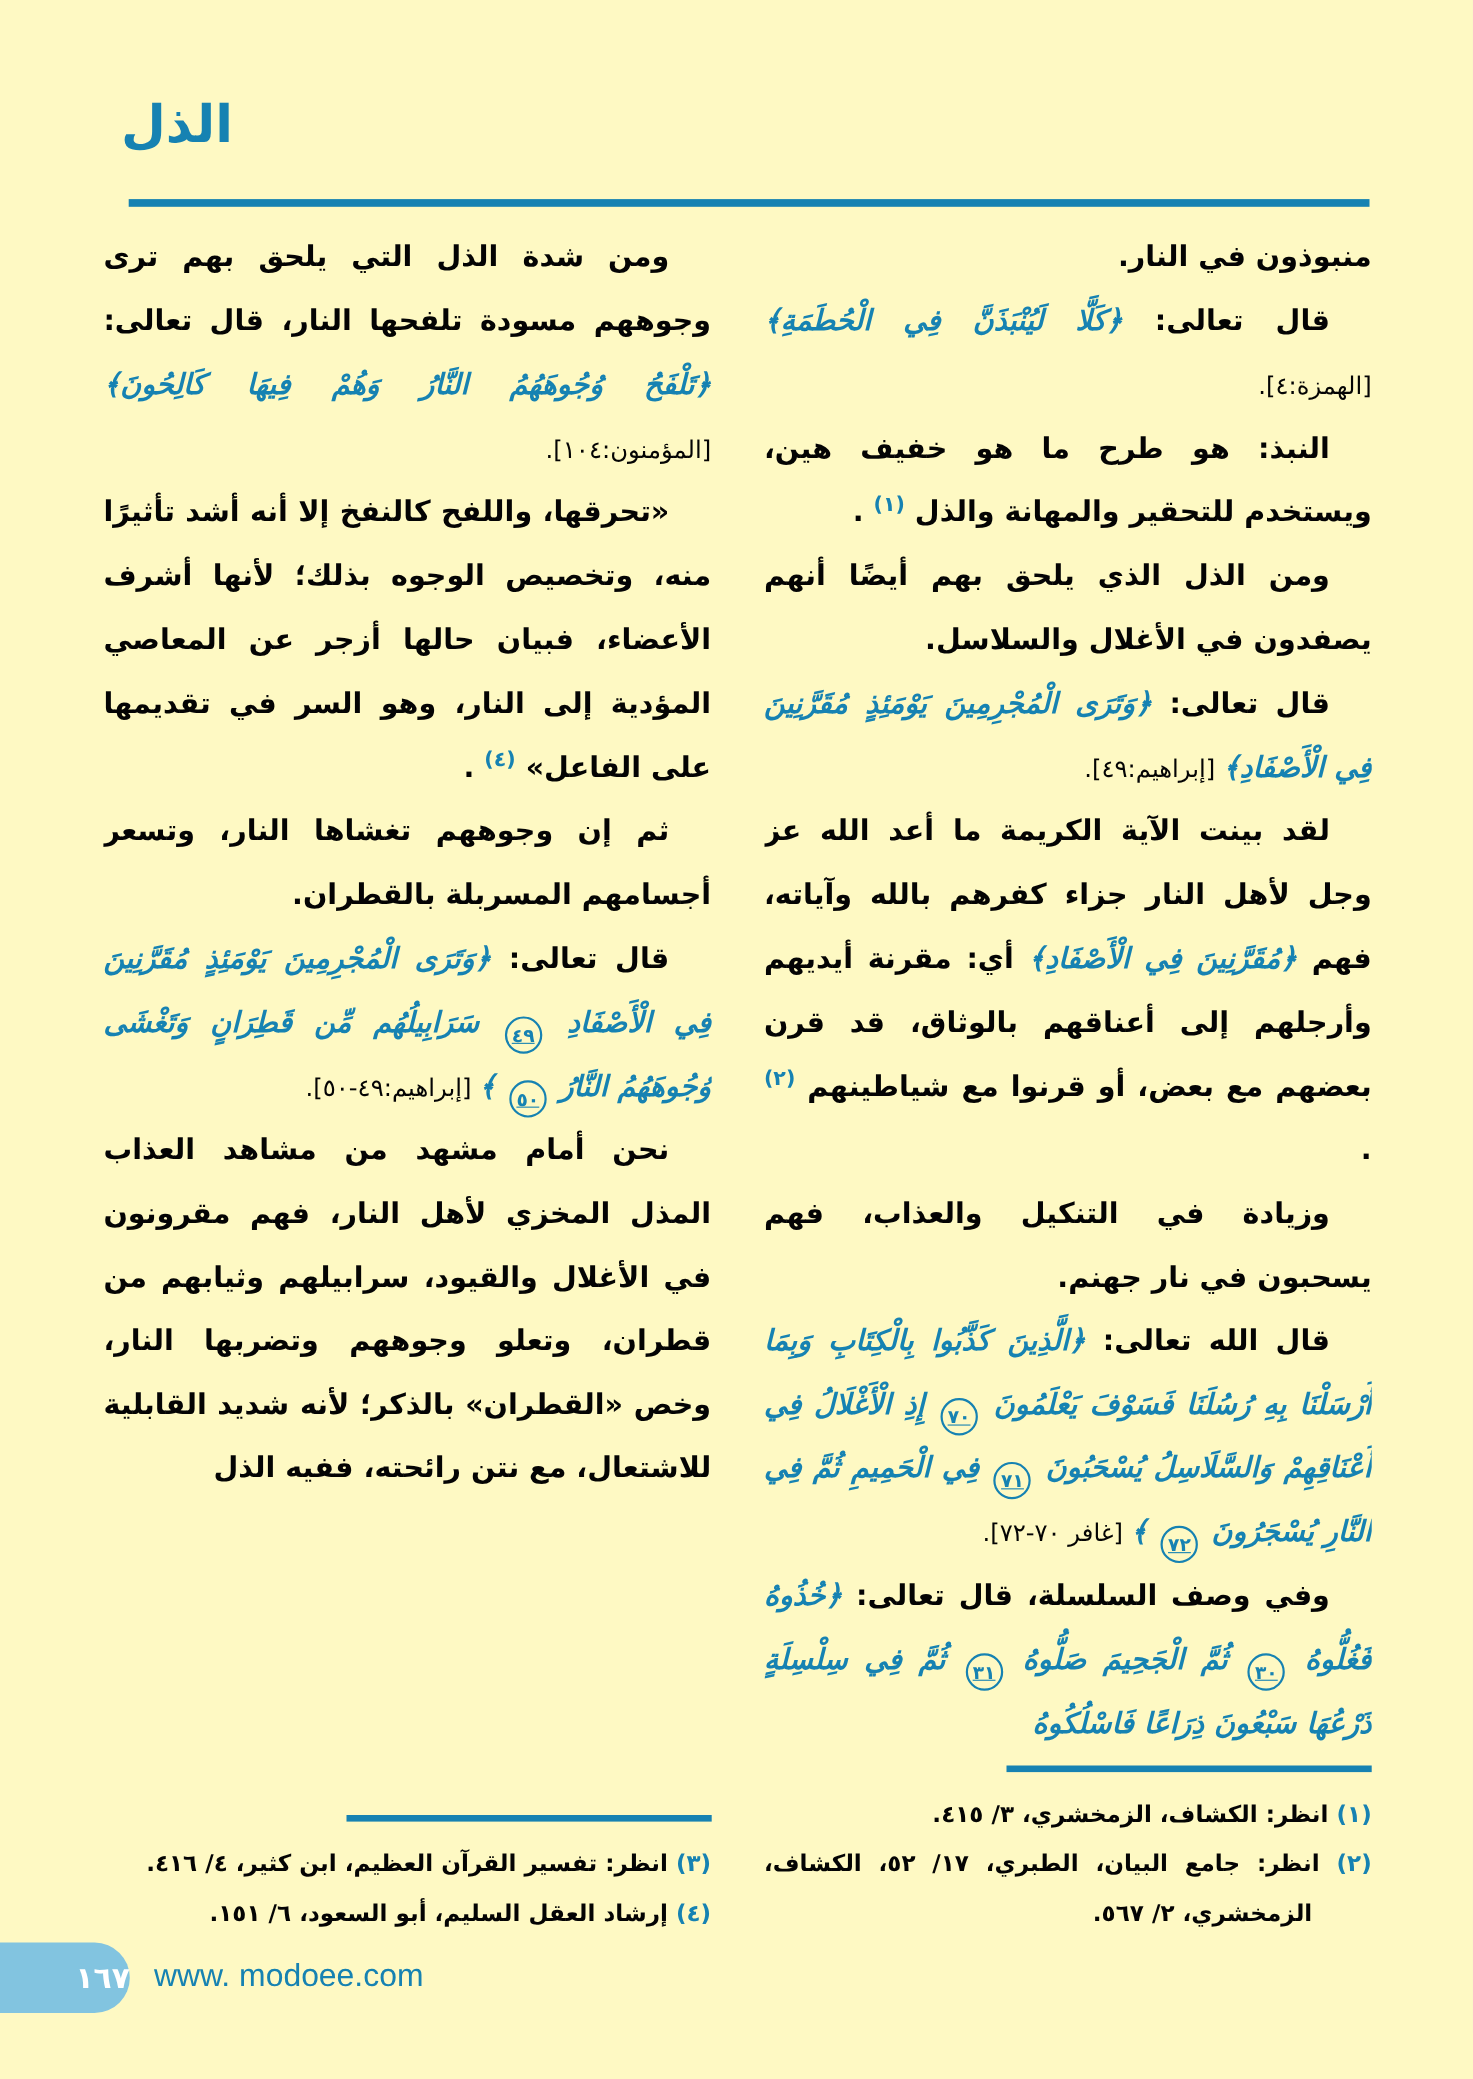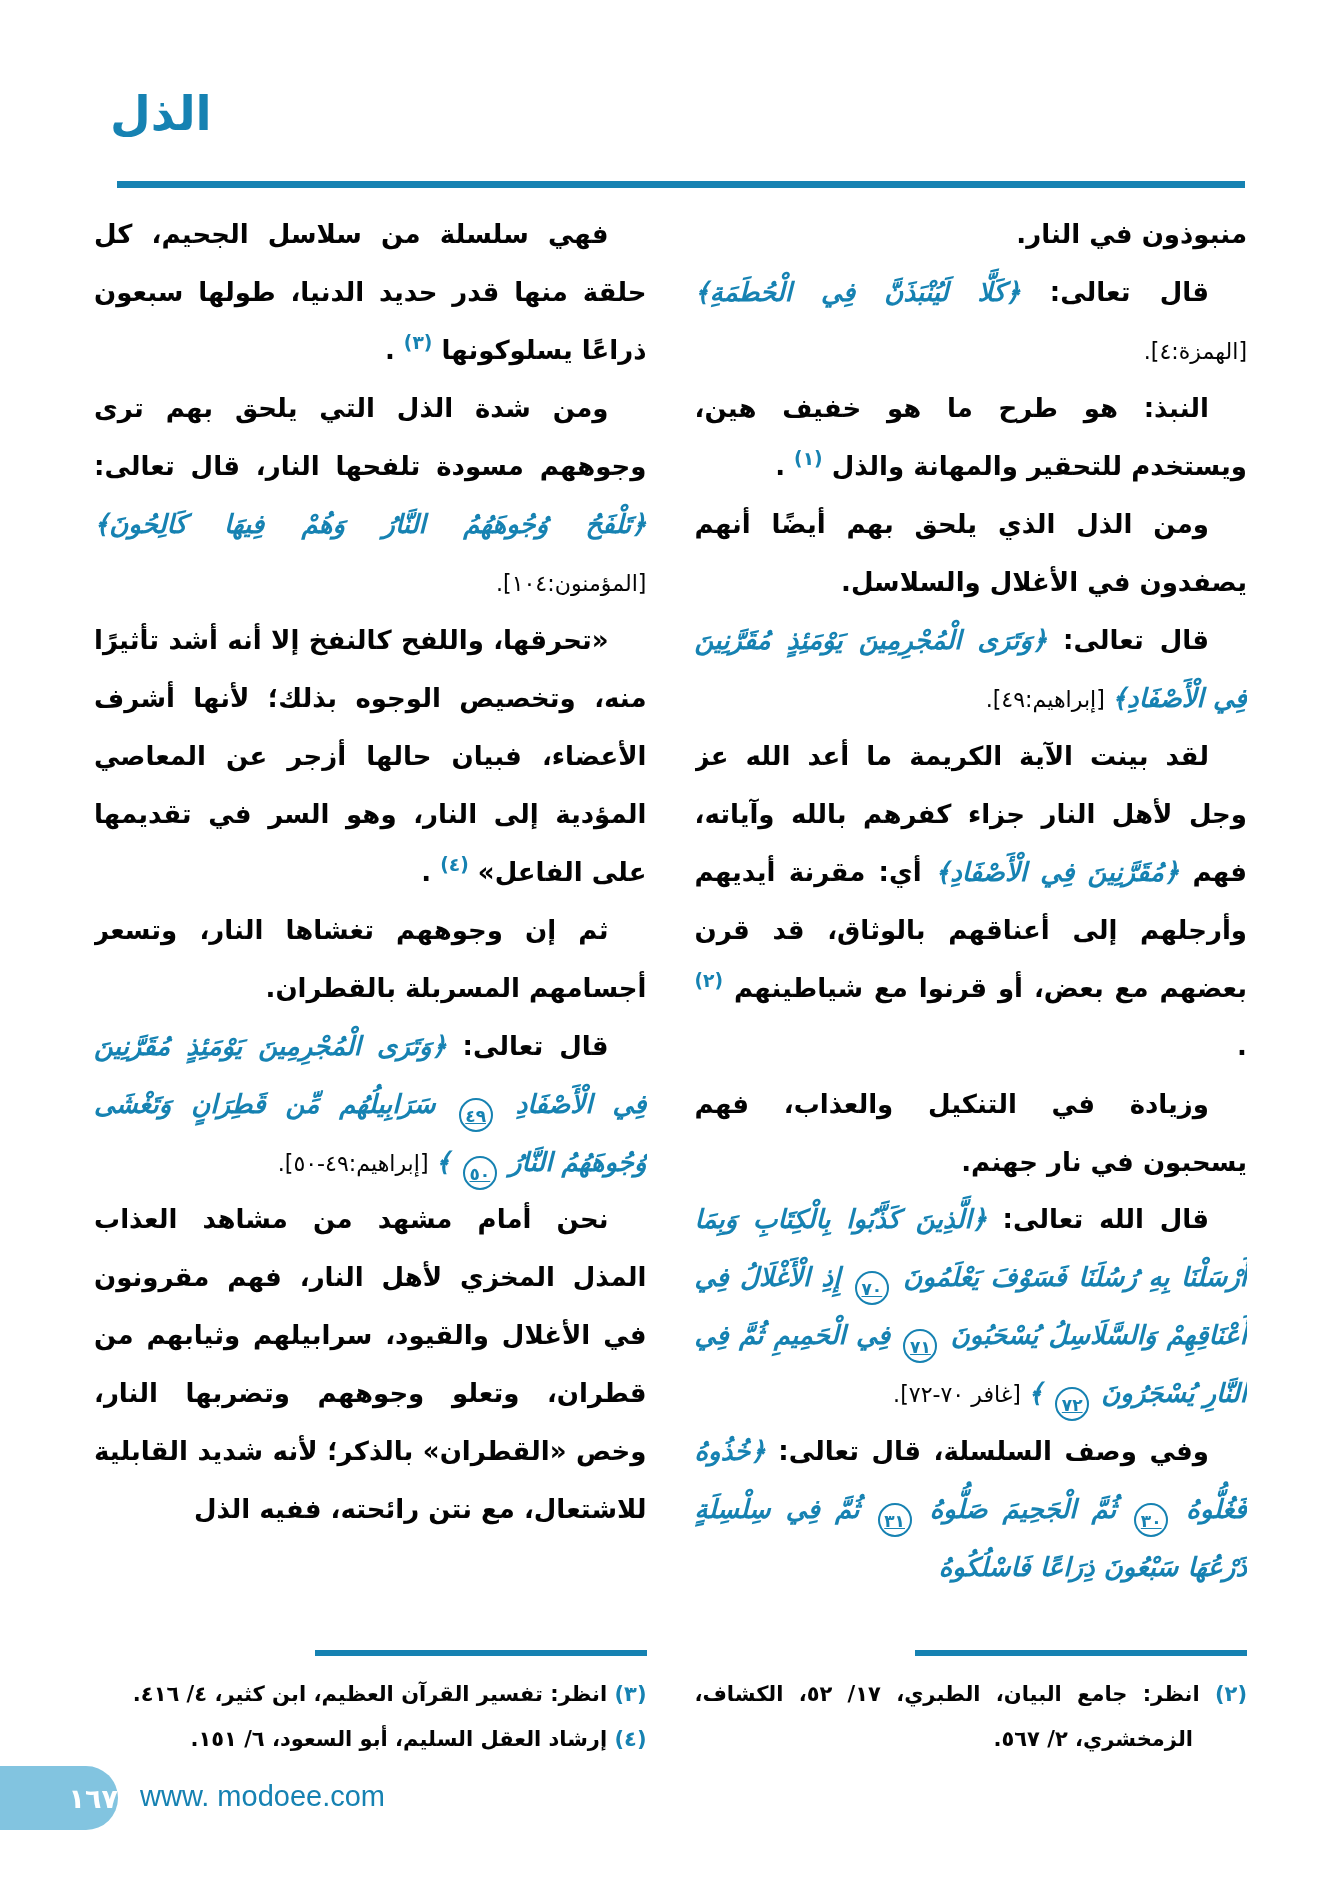--- a/index.html
+++ b/index.html
@@ -4,21 +4,21 @@
 <style>
   :root{
     --accent:#1682b2;
     --pill:#82c4e0;
     --ink:#040404;
   }
   html,body{margin:0;padding:0;background:#e8e8e8;}
   .page{
     position:relative;
     width:1339px;height:1890px;
-    background:#ffffff;
+    background:#fef9c3;
     overflow:hidden;
     font-family:"DejaVu Sans",sans-serif;
   }
   
   .title{
     position:absolute;top:86px;left:110px;
     margin:0;
     font-size:47px;font-weight:bold;
     color:var(--accent);
     direction:rtl;
@@ -127,27 +127,27 @@
           <p class="para"><span class="seg-n">ومن الذل الذي يلحق بهم أيضًا أنهم يصفدون في الأغلال والسلاسل.</span></p>
           <p class="para"><span class="seg-n">قال تعالى: </span><span class="seg-q">﴿وَتَرَى الْمُجْرِمِينَ يَوْمَئِذٍ مُقَرَّنِينَ فِي الْأَصْفَادِ﴾</span><span class="seg-r"> [إبراهيم:٤٩].</span></p>
           <p class="para"><span class="seg-n">لقد بينت الآية الكريمة ما أعد الله عز وجل لأهل النار جزاء كفرهم بالله وآياته، فهم </span><span class="seg-q">﴿مُقَرَّنِينَ فِي الْأَصْفَادِ﴾</span><span class="seg-n"> أي: مقرنة أيديهم وأرجلهم إلى أعناقهم بالوثاق، قد قرن بعضهم مع بعض، أو قرنوا مع شياطينهم </span><span class="seg-fn">(٢)</span><span class="seg-n"> .</span></p>
           <p class="para"><span class="seg-n">وزيادة في التنكيل والعذاب، فهم يسحبون في نار جهنم.</span></p>
           <p class="para"><span class="seg-n">قال الله تعالى: </span><span class="seg-q">﴿الَّذِينَ كَذَّبُوا بِالْكِتَابِ وَبِمَا أَرْسَلْنَا بِهِ رُسُلَنَا فَسَوْفَ يَعْلَمُونَ </span><span class="seg-vn">٧٠</span><span class="seg-q"> إِذِ الْأَغْلَالُ فِي أَعْنَاقِهِمْ وَالسَّلَاسِلُ يُسْحَبُونَ </span><span class="seg-vn">٧١</span><span class="seg-q"> فِي الْحَمِيمِ ثُمَّ فِي النَّارِ يُسْجَرُونَ </span><span class="seg-vn">٧٢</span><span class="seg-q"> ﴾</span><span class="seg-r"> [غافر ٧٠-٧٢].</span></p>
           <p class="para"><span class="seg-n">وفي وصف السلسلة، قال تعالى: </span><span class="seg-q">﴿خُذُوهُ فَغُلُّوهُ </span><span class="seg-vn">٣٠</span><span class="seg-q"> ثُمَّ الْجَحِيمَ صَلُّوهُ </span><span class="seg-vn">٣١</span><span class="seg-q"> ثُمَّ فِي سِلْسِلَةٍ ذَرْعُهَا سَبْعُونَ ذِرَاعًا فَاسْلُكُوهُ </span></p>
         </div>
       <div class="footnotes">
         <div class="fn-rule"></div>
         <div id="right-fnlist">
+            <p class="fn-para"><span class="seg-fn">(١)</span><span class="seg-n"> انظر: الكشاف، الزمخشري، ٣/ ٤١٥.</span></p>
             <p class="fn-para"><span class="seg-fn">(٢)</span><span class="seg-n"> انظر: جامع البيان، الطبري، ١٧/ ٥٢، الكشاف، الزمخشري، ٢/ ٥٦٧.</span></p>
           </div>
       </div>
     </div>
     <div class="col">
       <div class="body" id="left-body">
-          <p class="para"><span class="seg-n">فهي سلسلة من سلاسل الجحيم، كل حلقة منها قدر حديد الدنيا، طولها سبعون ذراعًا يسلوكونها </span><span class="seg-fn">(٣)</span><span class="seg-n"> .</span></p>
           <p class="para"><span class="seg-n">ومن شدة الذل التي يلحق بهم ترى وجوههم مسودة تلفحها النار، قال تعالى: </span><span class="seg-q">﴿تَلْفَحُ وُجُوهَهُمُ النَّارُ وَهُمْ فِيهَا كَالِحُونَ﴾</span><span class="seg-r"> [المؤمنون:١٠٤].</span></p>
           <p class="para"><span class="seg-n">«تحرقها، واللفح كالنفخ إلا أنه أشد تأثيرًا منه، وتخصيص الوجوه بذلك؛ لأنها أشرف الأعضاء، فبيان حالها أزجر عن المعاصي المؤدية إلى النار، وهو السر في تقديمها على الفاعل» </span><span class="seg-fn">(٤)</span><span class="seg-n"> .</span></p>
           <p class="para"><span class="seg-n">ثم إن وجوههم تغشاها النار، وتسعر أجسامهم المسربلة بالقطران.</span></p>
           <p class="para"><span class="seg-n">قال تعالى: </span><span class="seg-q">﴿وَتَرَى الْمُجْرِمِينَ يَوْمَئِذٍ مُقَرَّنِينَ فِي الْأَصْفَادِ </span><span class="seg-vn">٤٩</span><span class="seg-q"> سَرَابِيلُهُم مِّن قَطِرَانٍ وَتَغْشَى وُجُوهَهُمُ النَّارُ </span><span class="seg-vn">٥٠</span><span class="seg-q"> ﴾</span><span class="seg-r"> [إبراهيم:٤٩-٥٠].</span></p>
           <p class="para"><span class="seg-n">نحن أمام مشهد من مشاهد العذاب المذل المخزي لأهل النار، فهم مقرونون في الأغلال والقيود، سرابيلهم وثيابهم من قطران، وتعلو وجوههم وتضربها النار، وخص «القطران» بالذكر؛ لأنه شديد القابلية للاشتعال، مع نتن رائحته، ففيه الذل</span></p>
         </div>
       <div class="footnotes">
         <div class="fn-rule"></div>
         <div id="left-fnlist">
             <p class="fn-para"><span class="seg-fn">(٣)</span><span class="seg-n"> انظر: تفسير القرآن العظيم، ابن كثير، ٤/ ٤١٦.</span></p>

